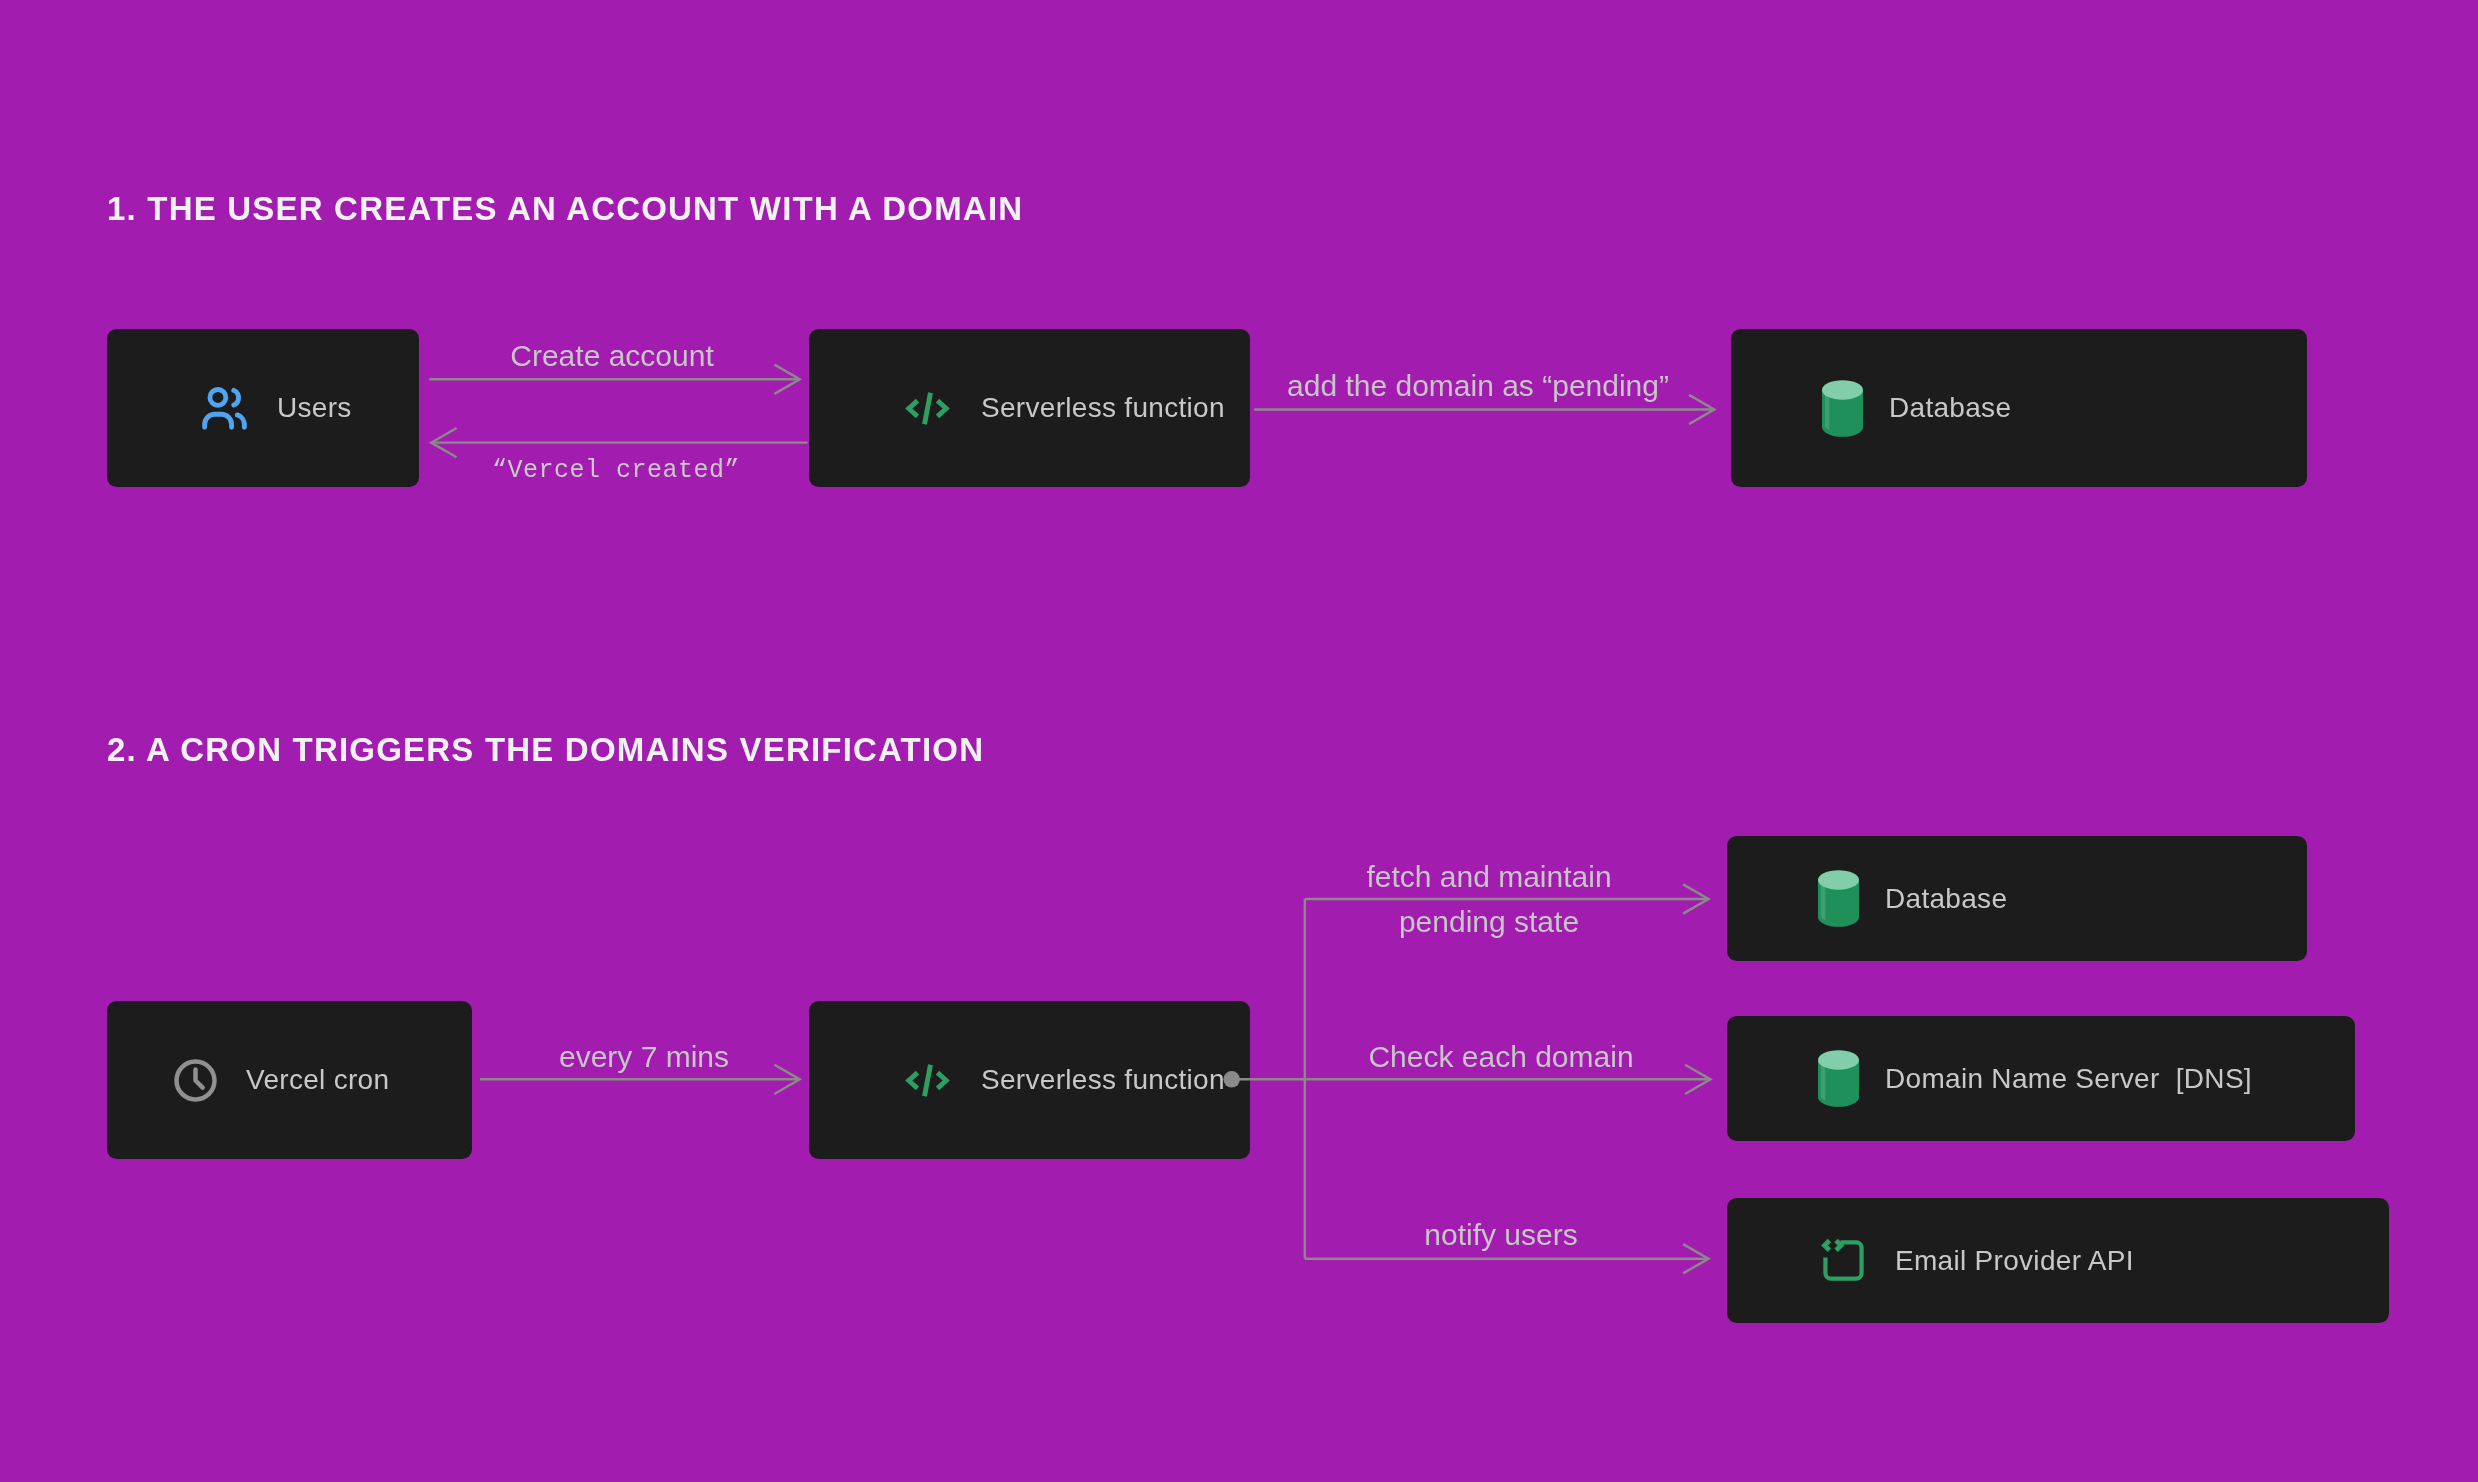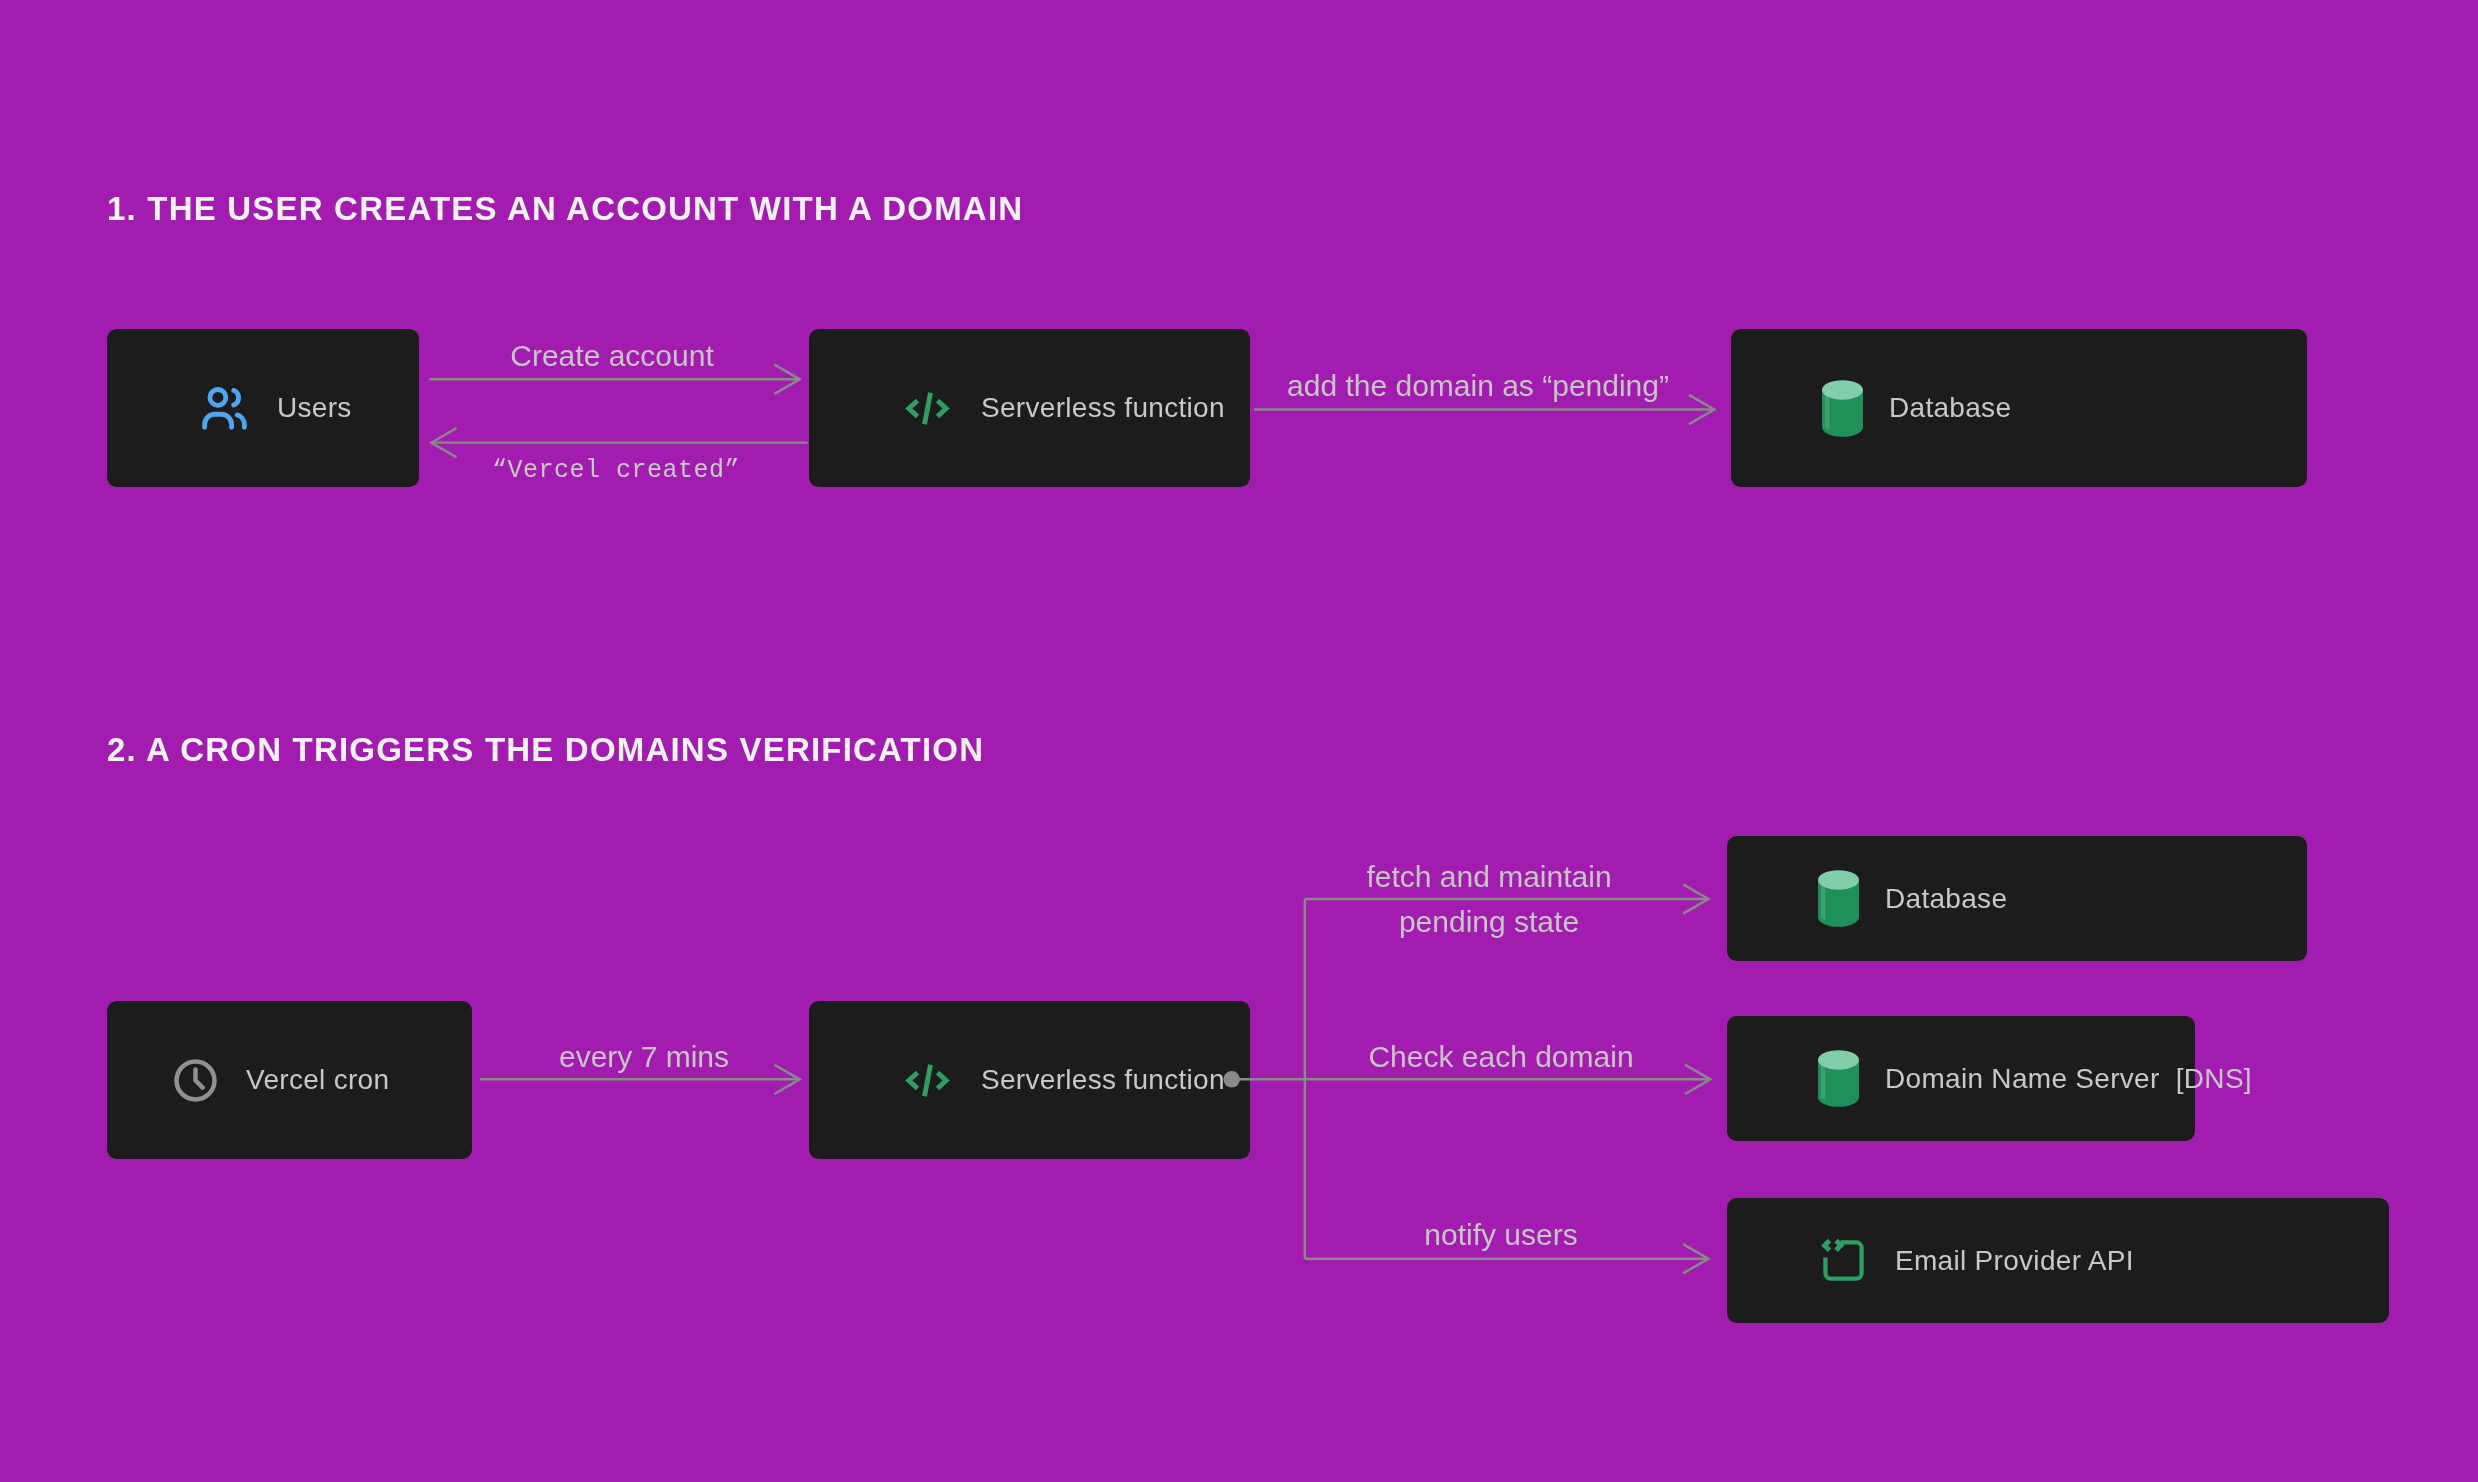--- a/index.html
+++ b/index.html
@@ -106,21 +106,21 @@
     <span class="icon">
       <svg width="41" height="57" viewBox="0 0 42 58">
         <path d="M0 10 v38 a21 10 0 0 0 42 0 V10 Z" fill="#1f9059"></path>
         <path d="M3 12 v36 a21 10 0 0 0 4.5 3.5 V14 Z" fill="#ffffff" opacity="0.14"></path>
         <ellipse cx="21" cy="10" rx="21" ry="10" fill="#82ceaa"></ellipse>
       </svg>
     </span>
     <span class="box-label">Database</span>
   </div>
 
-  <div class="box short" style="left:1727px;top:1016px;width:468px">
+  <div class="box short" style="left:1727px;top:1016px;width:628px">
     <span class="icon">
       <svg width="41" height="57" viewBox="0 0 42 58">
         <path d="M0 10 v38 a21 10 0 0 0 42 0 V10 Z" fill="#1f9059"></path>
         <path d="M3 12 v36 a21 10 0 0 0 4.5 3.5 V14 Z" fill="#ffffff" opacity="0.14"></path>
         <ellipse cx="21" cy="10" rx="21" ry="10" fill="#82ceaa"></ellipse>
       </svg>
     </span>
     <span class="box-label">Domain Name Server  [DNS]</span>
   </div>
 

